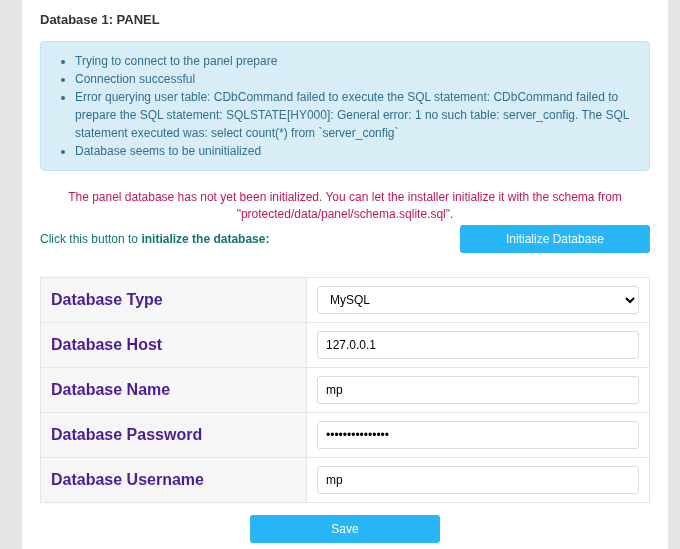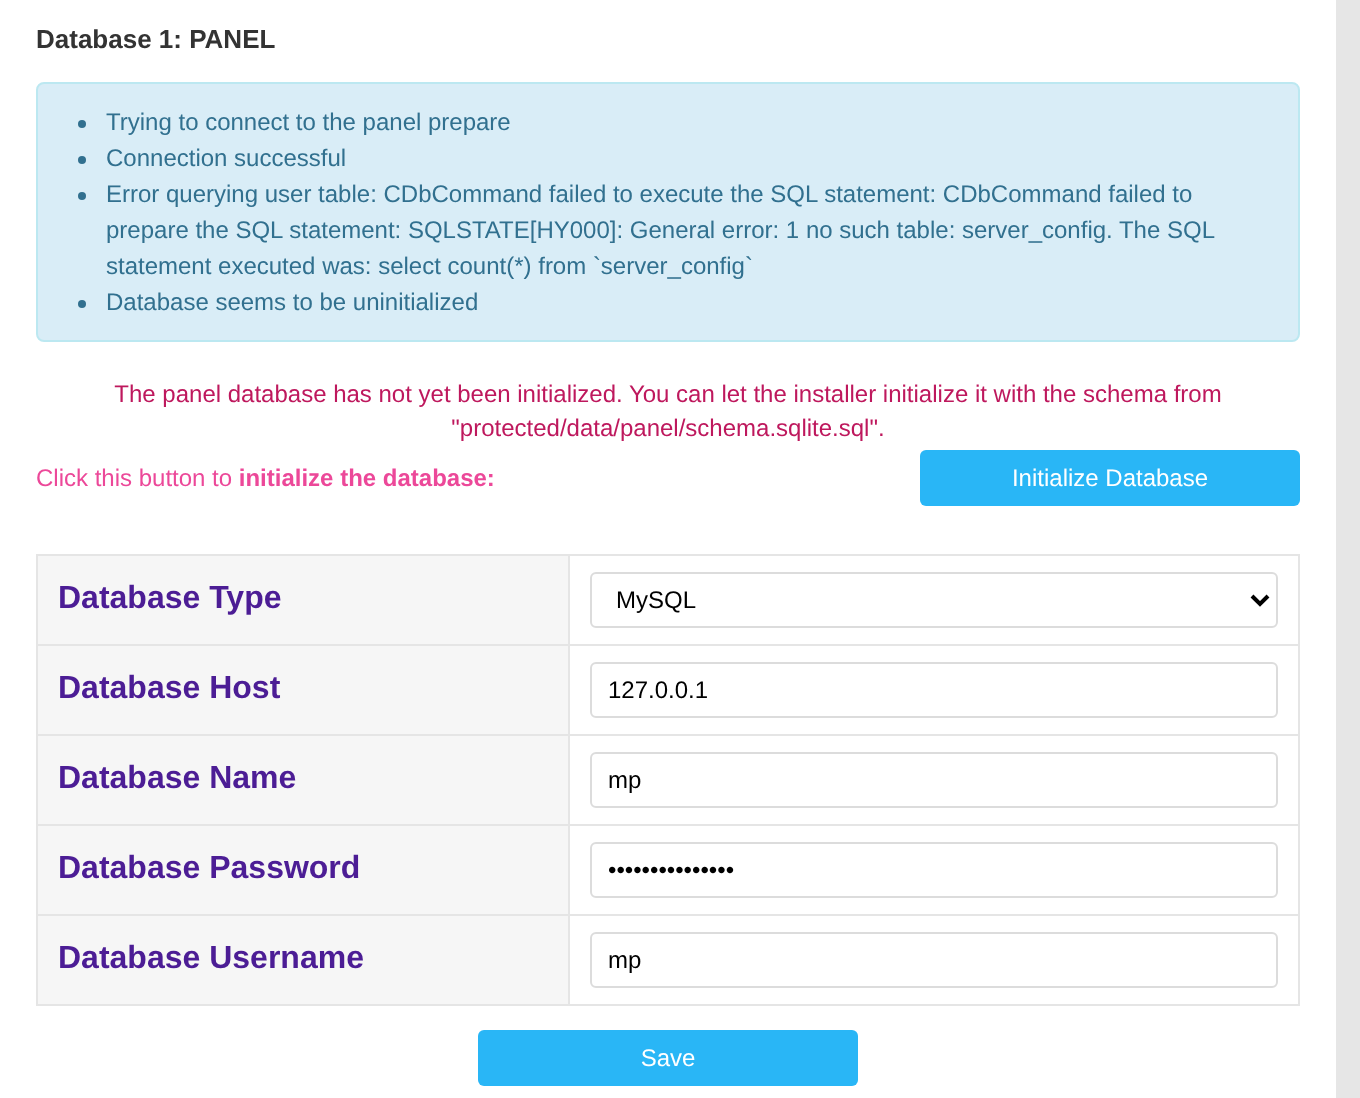--- a/index.html
+++ b/index.html
@@ -9,20 +9,21 @@
     font-family: "Helvetica Neue", Arial, sans-serif;
     font-size: 12px;
     color: #333;
   }
   .page {
     box-sizing: border-box;
     width: 680px;
     height: 549px;
     overflow: hidden;
     position: relative;
+    padding-left: 22px;
   }
   .sheet {
     background: #ffffff;
     margin: 0 12px 0 0;
     padding: 0 18px 18px 18px;
     box-sizing: border-box;
     height: 100%;
   }
   h3.db-title {
     font-size: 13px;
@@ -58,21 +59,21 @@
   }
   .init-row {
     display: flex;
     align-items: center;
     justify-content: space-between;
     margin-bottom: 24px;
     gap: 20px;
   }
   .init-row .init-text {
     font-size: 12px;
-    color: #ec4899;
+    color: #0f766e;
   }
   .init-row .init-text b { font-weight: 700; }
   .btn-primary {
     background: #29b6f6;
     border: none;
     color: #fff;
     border-radius: 3px;
     font-size: 12px;
     padding: 7px 18px;
     cursor: pointer;

